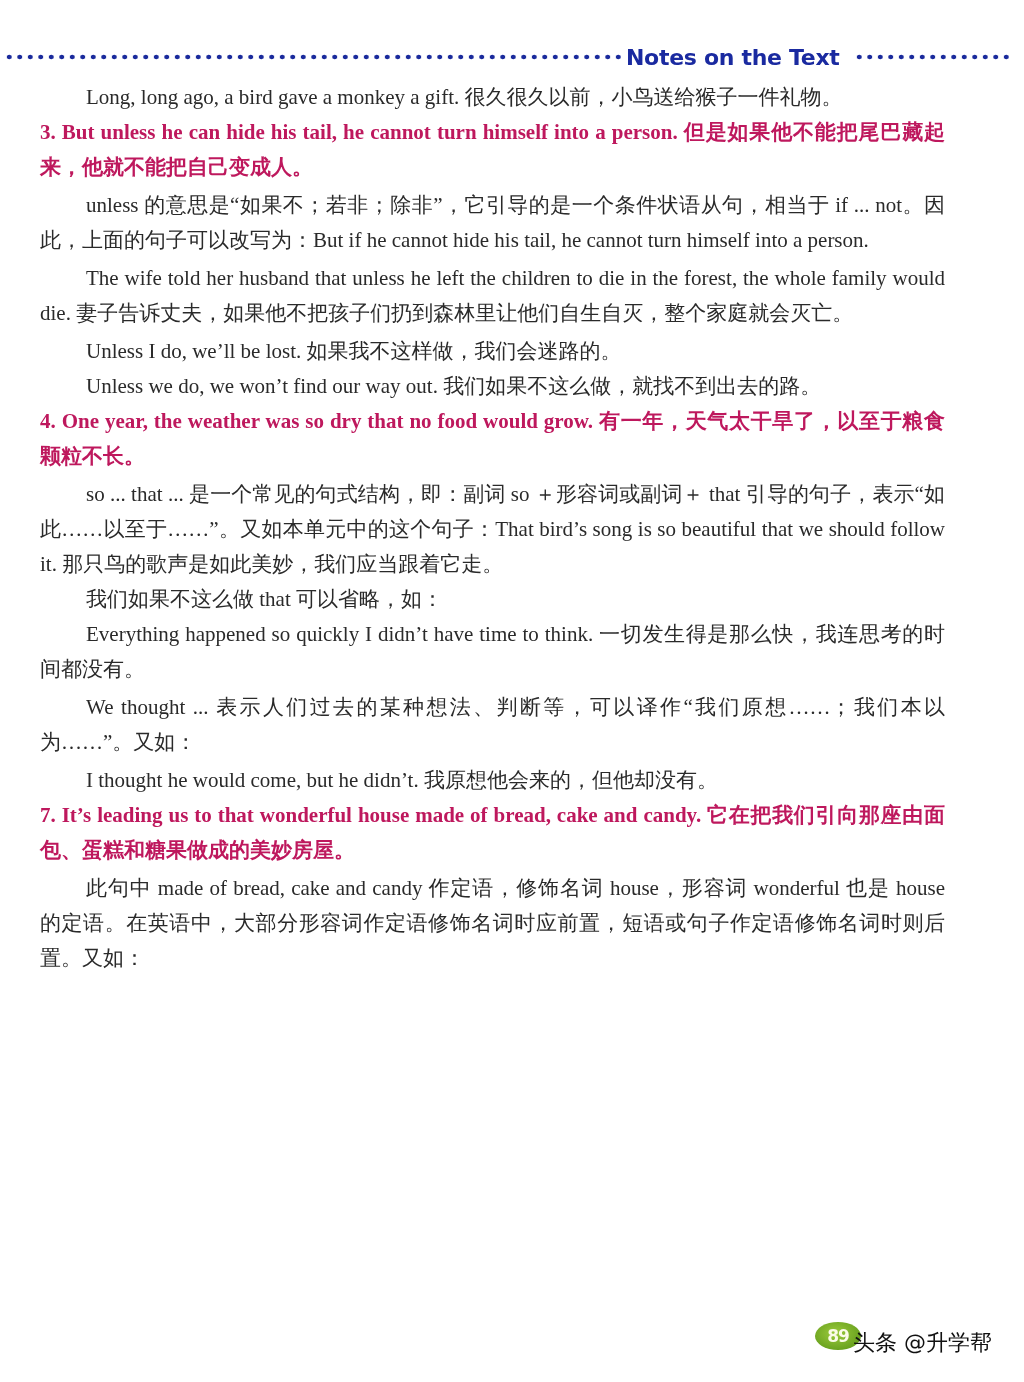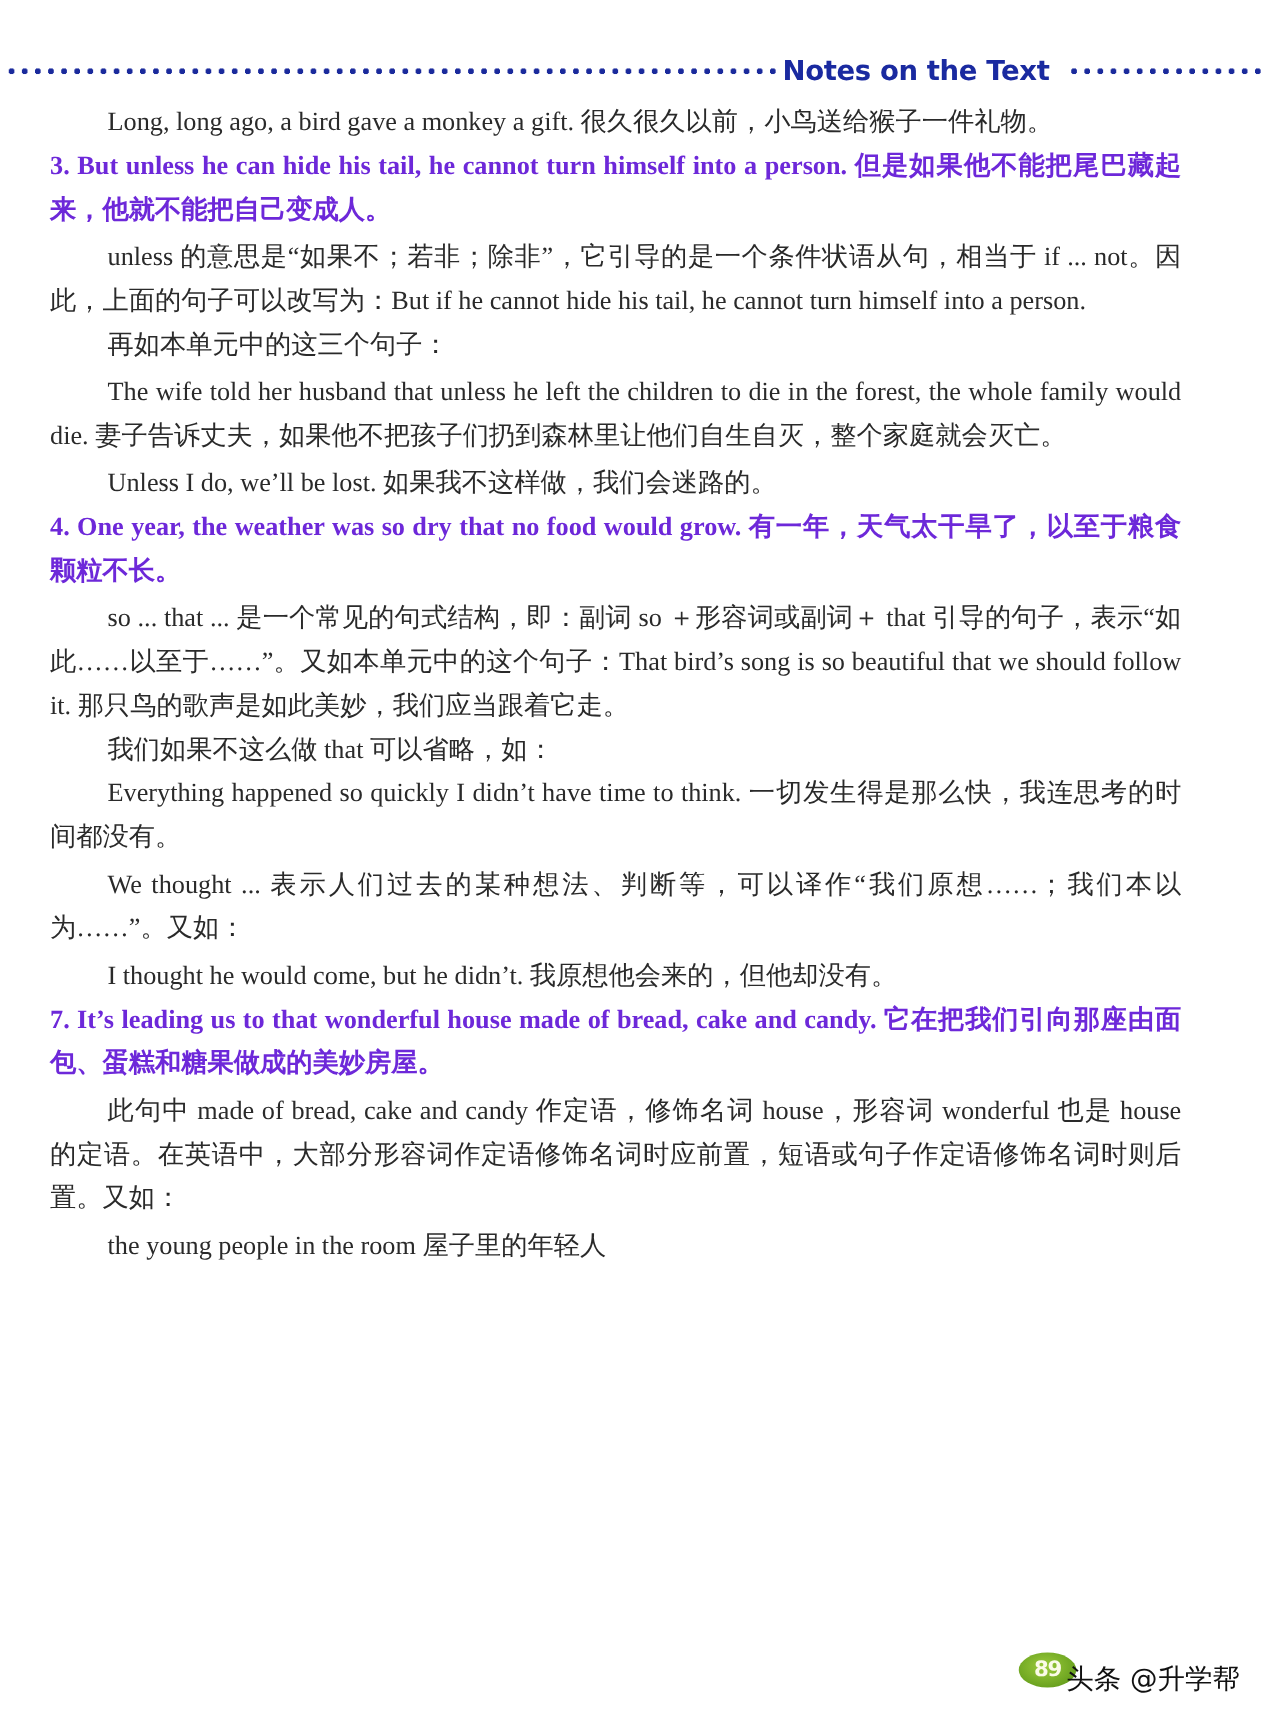--- a/index.html
+++ b/index.html
@@ -50,21 +50,21 @@
     }
     p {
       margin: 0;
       font-size: 21px;
       line-height: 35px;
       text-align: justify;
     }
     p.indent { text-indent: 46px; }
     p.heading {
       font-weight: bold;
-      color: #6d28d9;
+      color: #be185d;
     }
     .gap-s { height: 3px; }
     .footer {
       position: absolute;
       left: 815px;
       top: 1316px;
       height: 40px;
       display: flex;
       align-items: center;
     }
@@ -100,25 +100,25 @@
   <div class="dots right"></div>
 </div>
 
 <div class="content">
   <p class="indent">Long, long ago, a bird gave a monkey a gift. 很久很久以前，小鸟送给猴子一件礼物。</p>
 
   <div>
     <p class="heading">3.  But unless he can hide his tail, he cannot turn himself into a person. 但是如果他不能把尾巴藏起来，他就不能把自己变成人。</p>
     <div class="gap-s"></div>
     <p class="indent">unless 的意思是“如果不；若非；除非”，它引导的是一个条件状语从句，相当于 if ... not。因此，上面的句子可以改写为：But if he cannot hide his tail, he cannot turn himself into a person.</p>
-    <p class="indent">再如本单元中的这三个句子：</p>
     <div class="gap-s"></div>
     <p class="indent">The wife told her husband that unless he left the children to die in the forest, the whole family would die. 妻子告诉丈夫，如果他不把孩子们扔到森林里让他们自生自灭，整个家庭就会灭亡。</p>
     <div class="gap-s"></div>
     <p class="indent">Unless I do, we’ll be lost. 如果我不这样做，我们会迷路的。</p>
+    <p class="indent">Unless we do, we won’t find our way out. 我们如果不这么做，就找不到出去的路。</p>
   </div>
 
   <div>
     <p class="heading">4.  One year, the weather was so dry that no food would grow. 有一年，天气太干旱了，以至于粮食颗粒不长。</p>
     <div class="gap-s"></div>
     <p class="indent">so ... that ... 是一个常见的句式结构，即：副词 so ＋形容词或副词＋ that 引导的句子，表示“如此……以至于……”。又如本单元中的这个句子：That bird’s song is so beautiful that we should follow it. 那只鸟的歌声是如此美妙，我们应当跟着它走。</p>
     <p class="indent">我们如果不这么做 that 可以省略，如：</p>
     <p class="indent">Everything happened so quickly I didn’t have time to think. 一切发生得是那么快，我连思考的时间都没有。</p>
   </div>
 
@@ -128,20 +128,19 @@
     <div class="gap-s"></div>
     <p class="indent">I thought he would come, but he didn’t. 我原想他会来的，但他却没有。</p>
   </div>
 
 
   <div>
     <p class="heading">7.  It’s leading us to that wonderful house made of bread, cake and candy. 它在把我们引向那座由面包、蛋糕和糖果做成的美妙房屋。</p>
     <div class="gap-s"></div>
     <p class="indent">此句中 made of bread, cake and candy 作定语，修饰名词 house，形容词 wonderful 也是 house 的定语。在英语中，大部分形容词作定语修饰名词时应前置，短语或句子作定语修饰名词时则后置。又如：</p>
     <div class="gap-s"></div>
-    <p class="indent">the young people in the room 屋子里的年轻人</p>
   </div>
 </div>
 
 <div class="footer">
   <div class="page-badge">89</div>
   <div class="watermark">头条 @升学帮</div>
 </div>
 
 </body></html>

